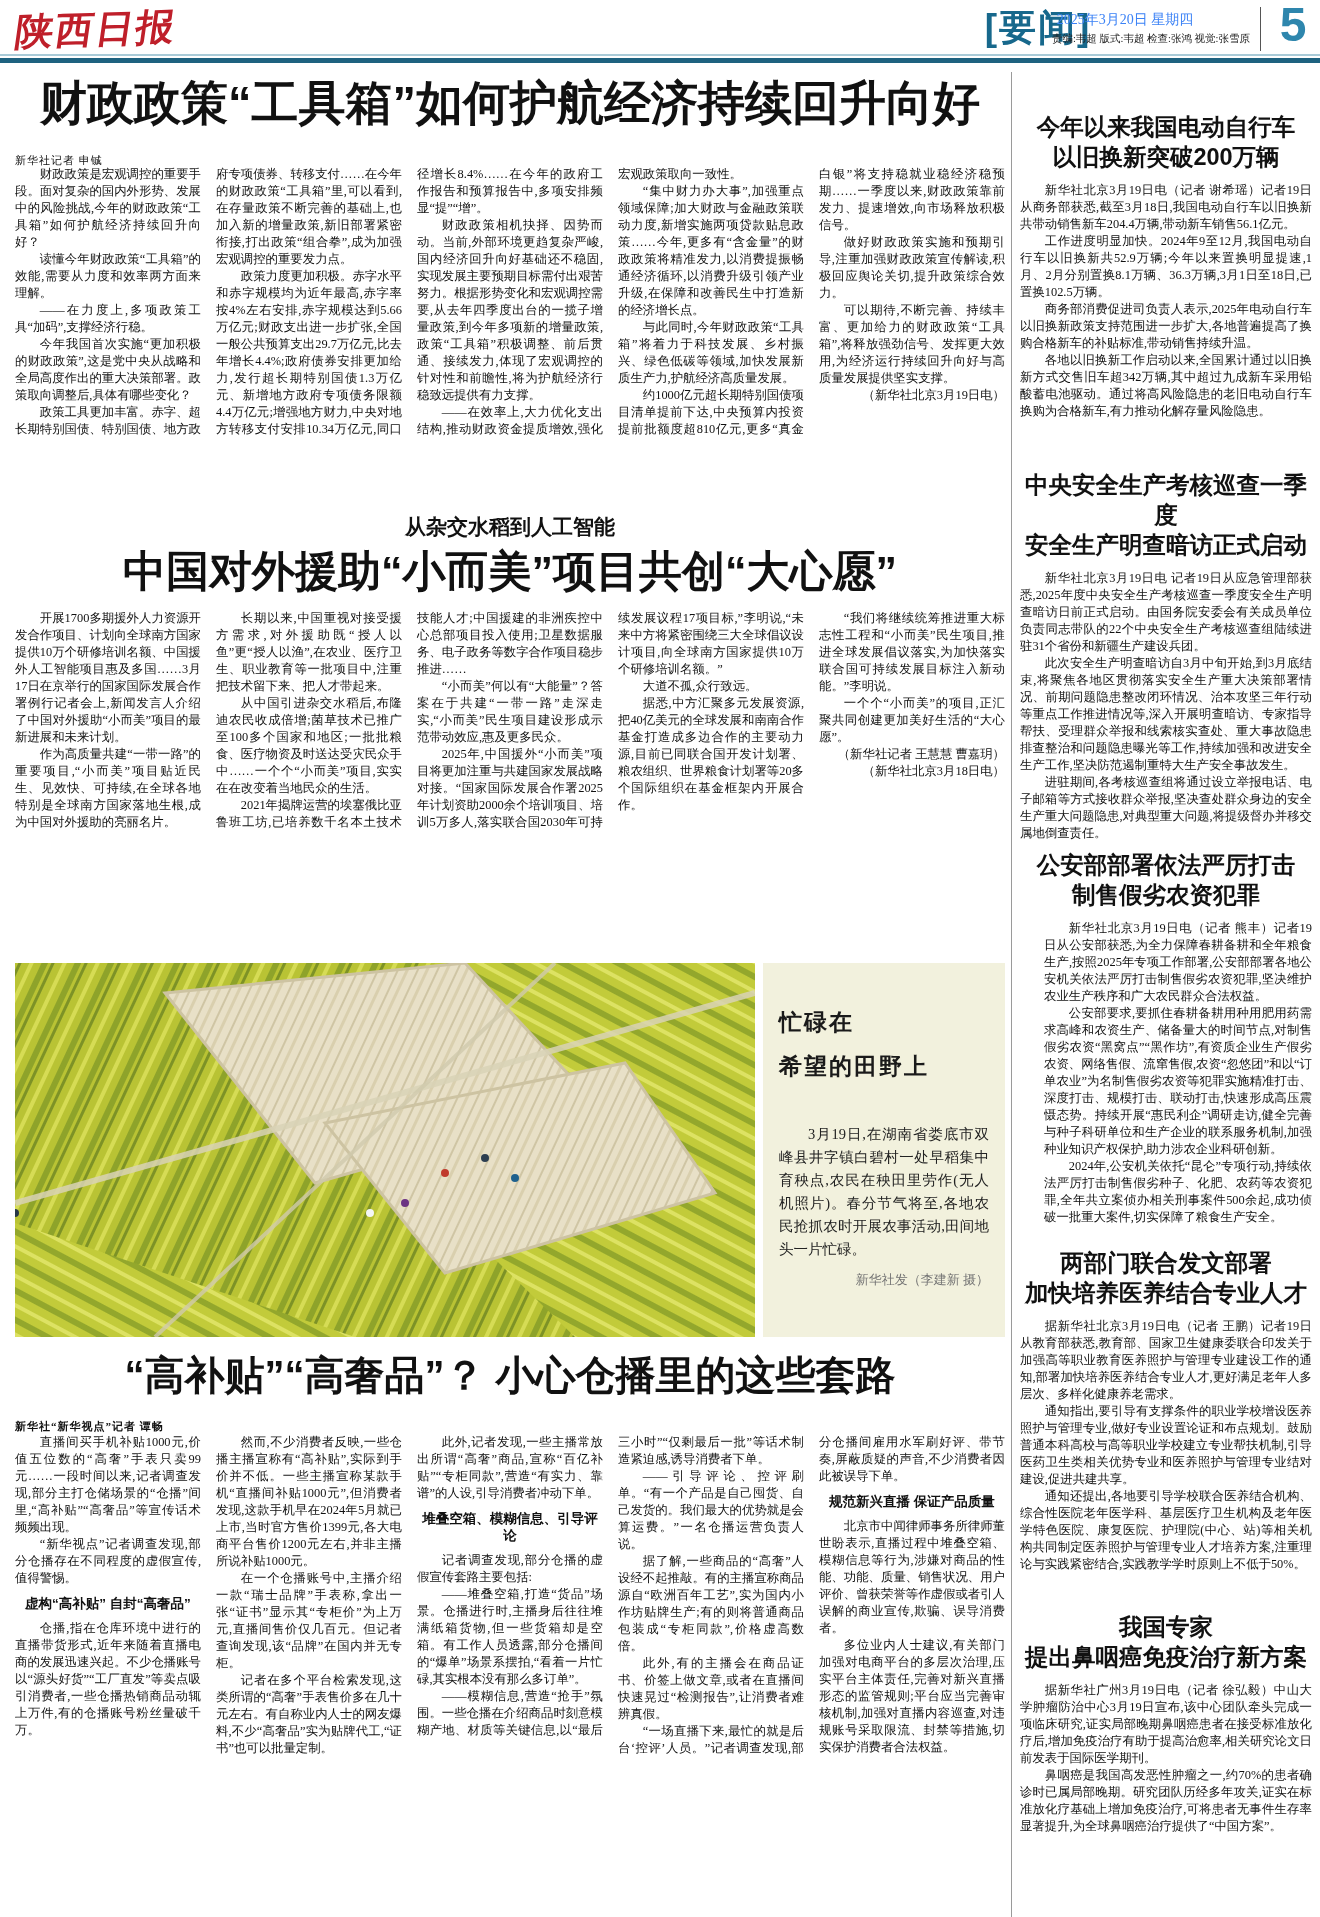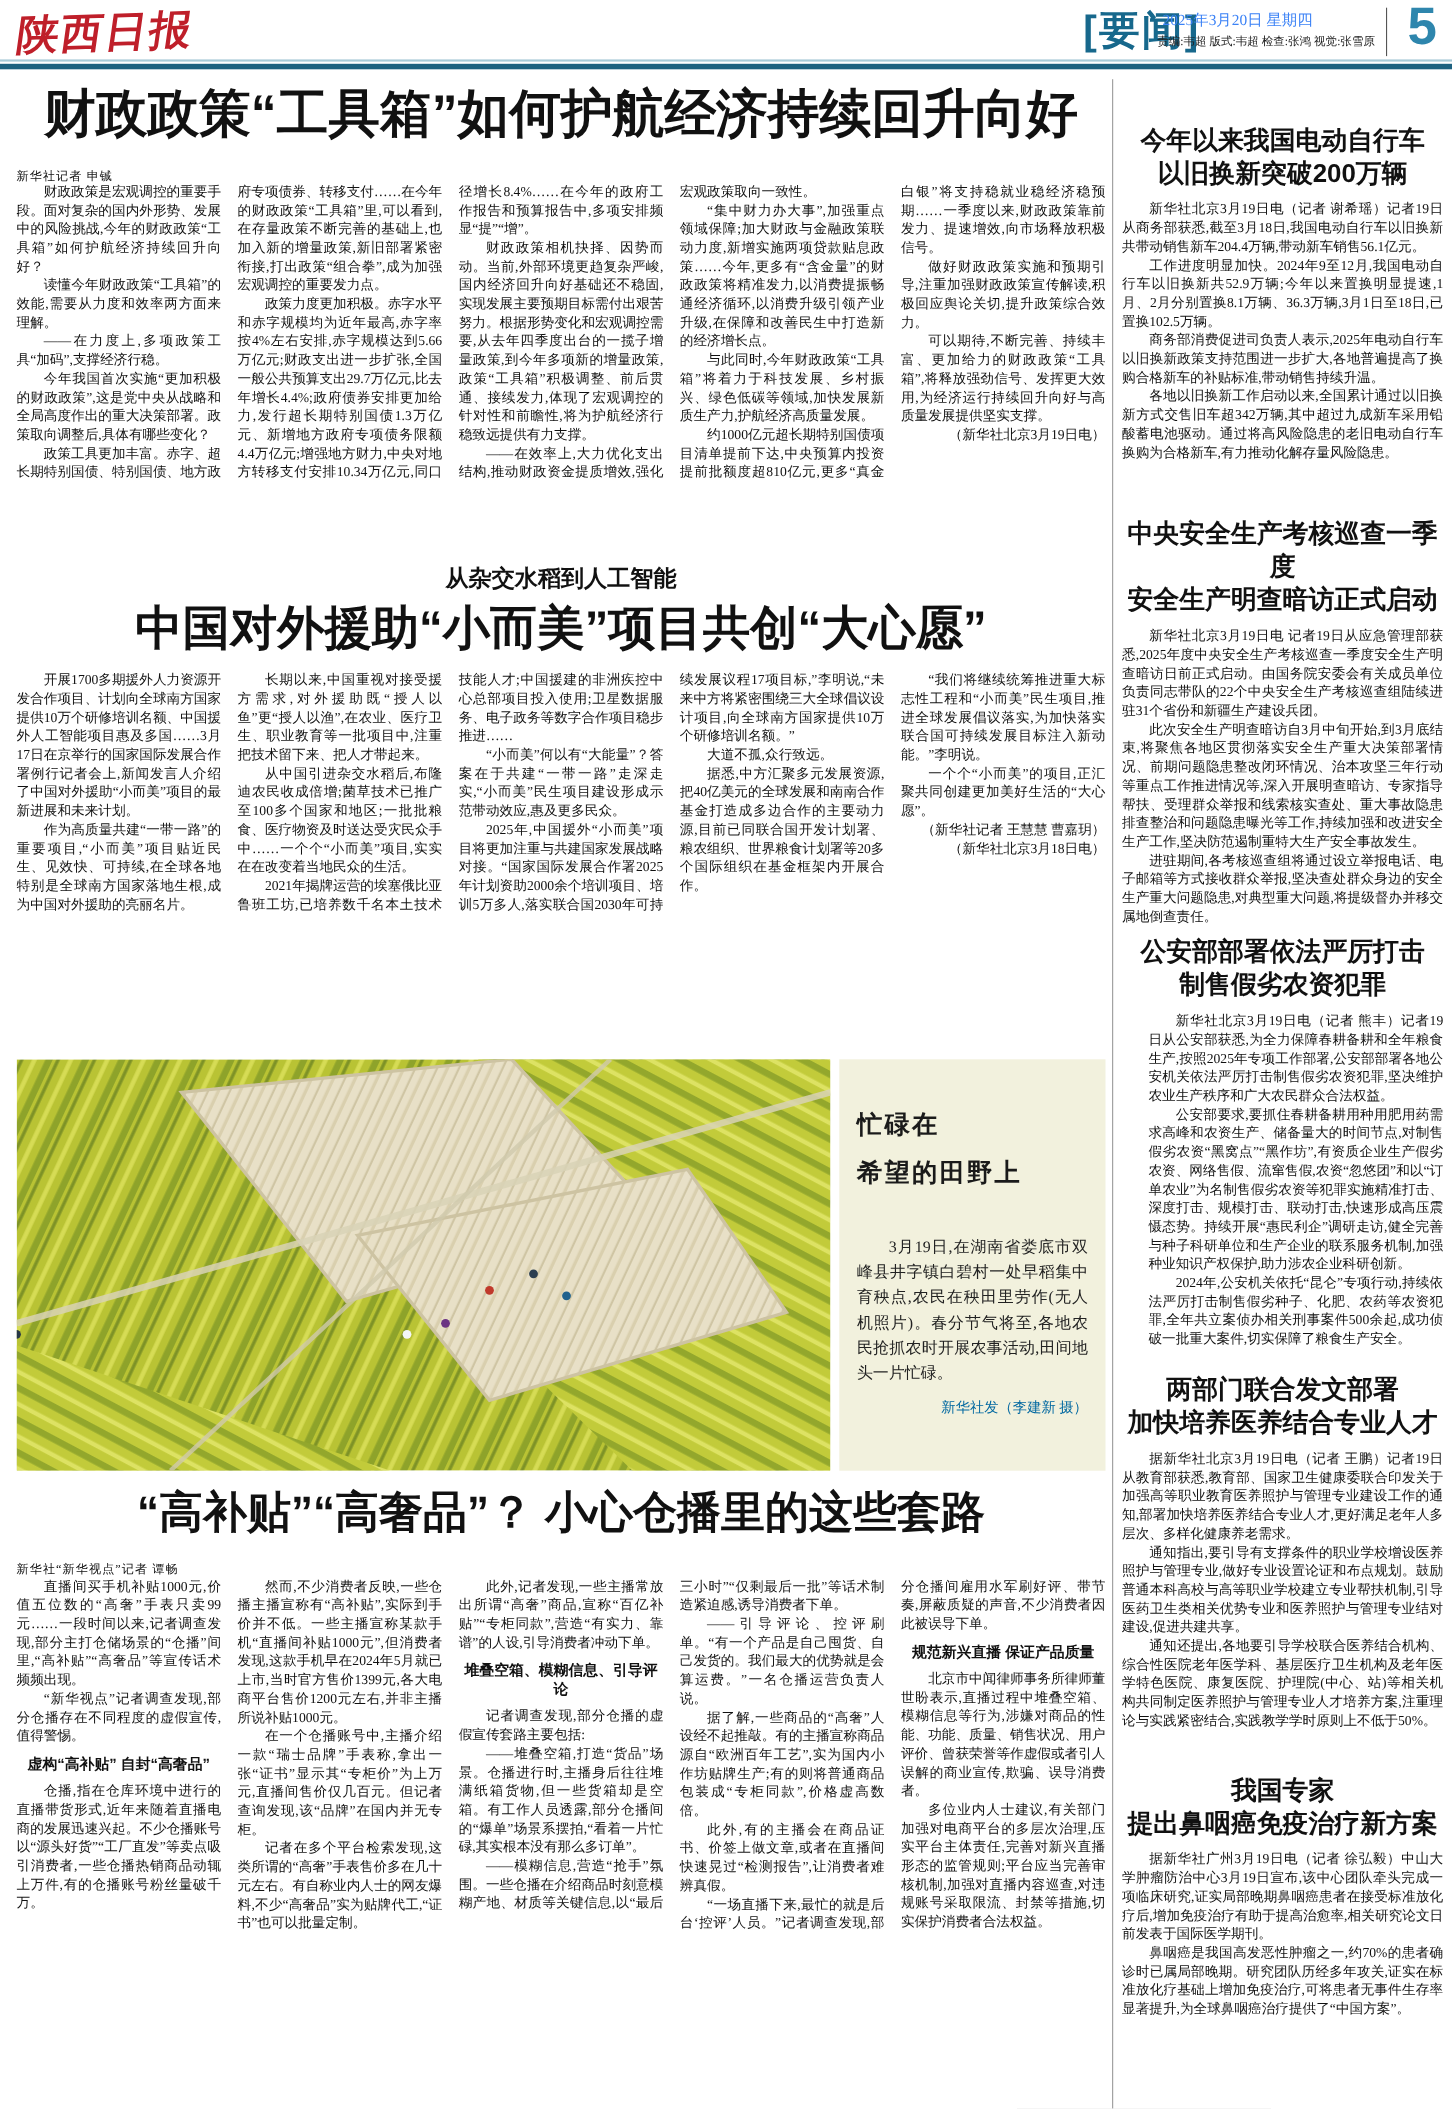--- a/index.html
+++ b/index.html
@@ -43,26 +43,26 @@
          text-align:center;white-space:nowrap;}
   .body2{position:absolute;left:15px;top:610px;width:990px;height:346px;}
   
   .photo{position:absolute;left:15px;top:963px;width:740px;height:374px;overflow:hidden;}
   .photo svg{display:block;width:100%;height:100%;}
   .cap-panel{position:absolute;left:763px;top:963px;width:242px;height:374px;
              background:#f2f1dd;box-sizing:border-box;padding:38px 16px 14px 16px;}
   .cap-title{font-family:"Liberation Serif", serif;font-weight:bold;font-size:23px;line-height:44px;
              text-align:left;letter-spacing:2px;color:#1a1a1a;}
   .cap-text{margin-top:34px;font-size:14.5px;line-height:23px;text-align:justify;color:#222;text-indent:2em;}
-  .cap-credit{margin-top:10px;font-size:13px;text-align:right;color:#0369a1;}
+  .cap-credit{margin-top:10px;font-size:13px;text-align:right;color:#737373;}
   
   .h-cang{position:absolute;left:15px;top:1348px;width:990px;height:54px;
           font-family:"Liberation Sans", sans-serif;font-weight:bold;font-size:40px;line-height:54px;
           text-align:center;white-space:nowrap;}
-  .byline3{left:15px;top:1408px;width:990px;height:18px;}
+  .byline3{left:15px;top:1408px;width:990px;height:18px;font-weight:bold;}
   .body3{position:absolute;left:15px;top:1434px;width:990px;height:478px;}
   
   .vrule{position:absolute;left:1011px;top:72px;width:1px;height:1845px;background:#9a9a9a;}
   .r-art{position:absolute;left:1020px;width:292px;}
   .r-head{font-family:"Liberation Sans", sans-serif;font-weight:bold;font-size:23.5px;line-height:30px;
           text-align:center;}
   .r-body{margin-top:10px;}
 </style>
 </head>
 <body>

